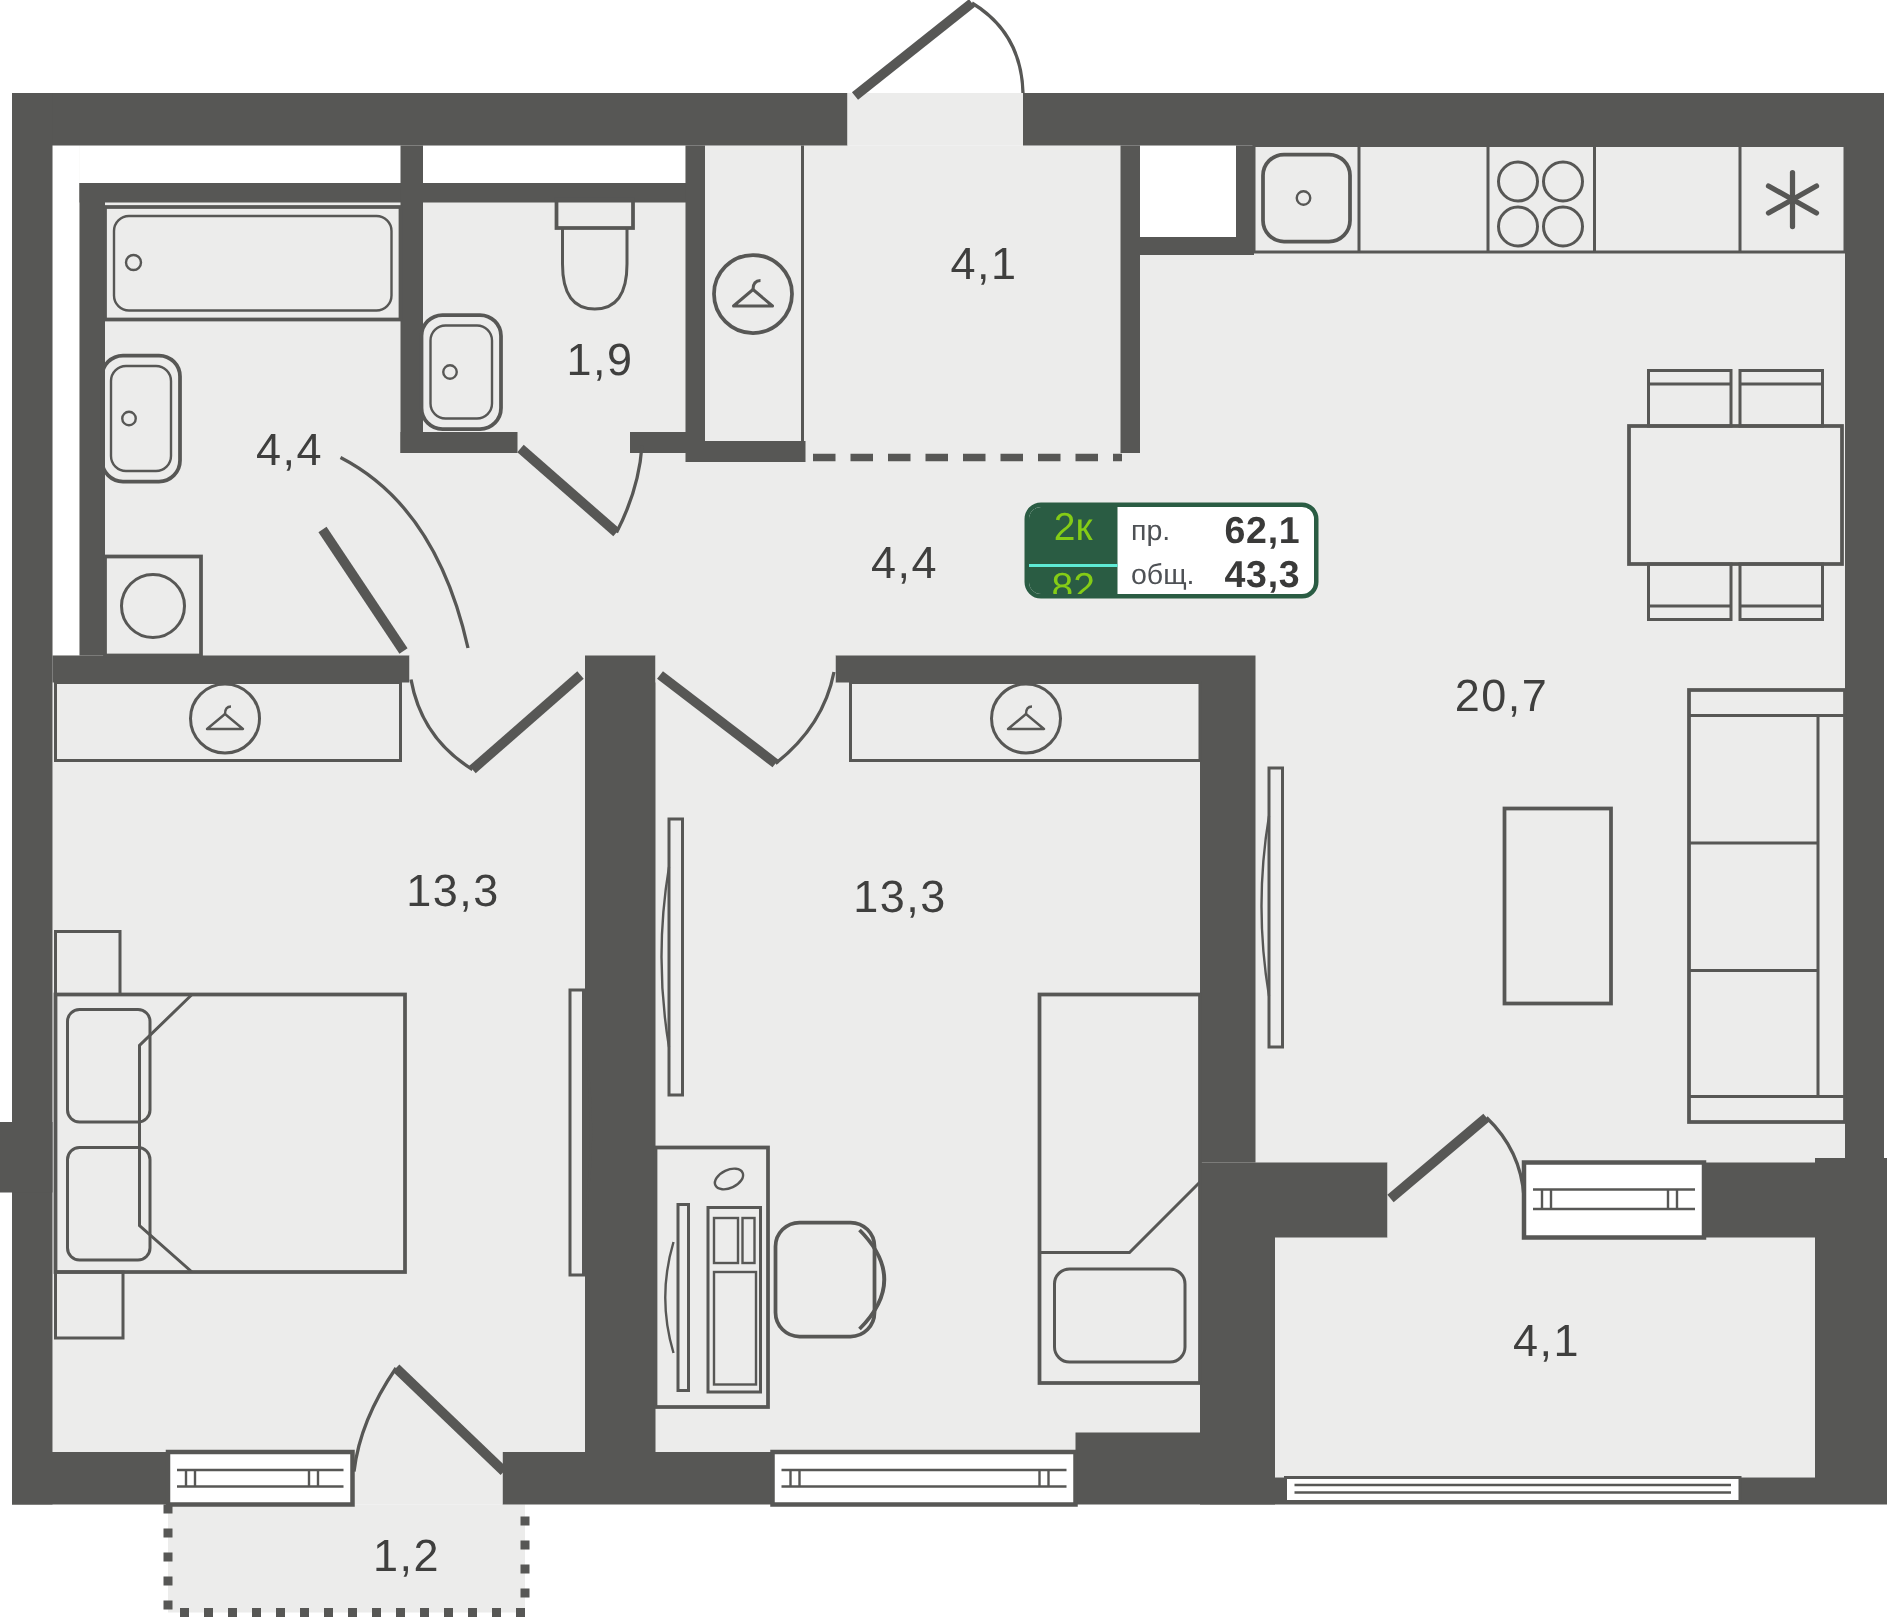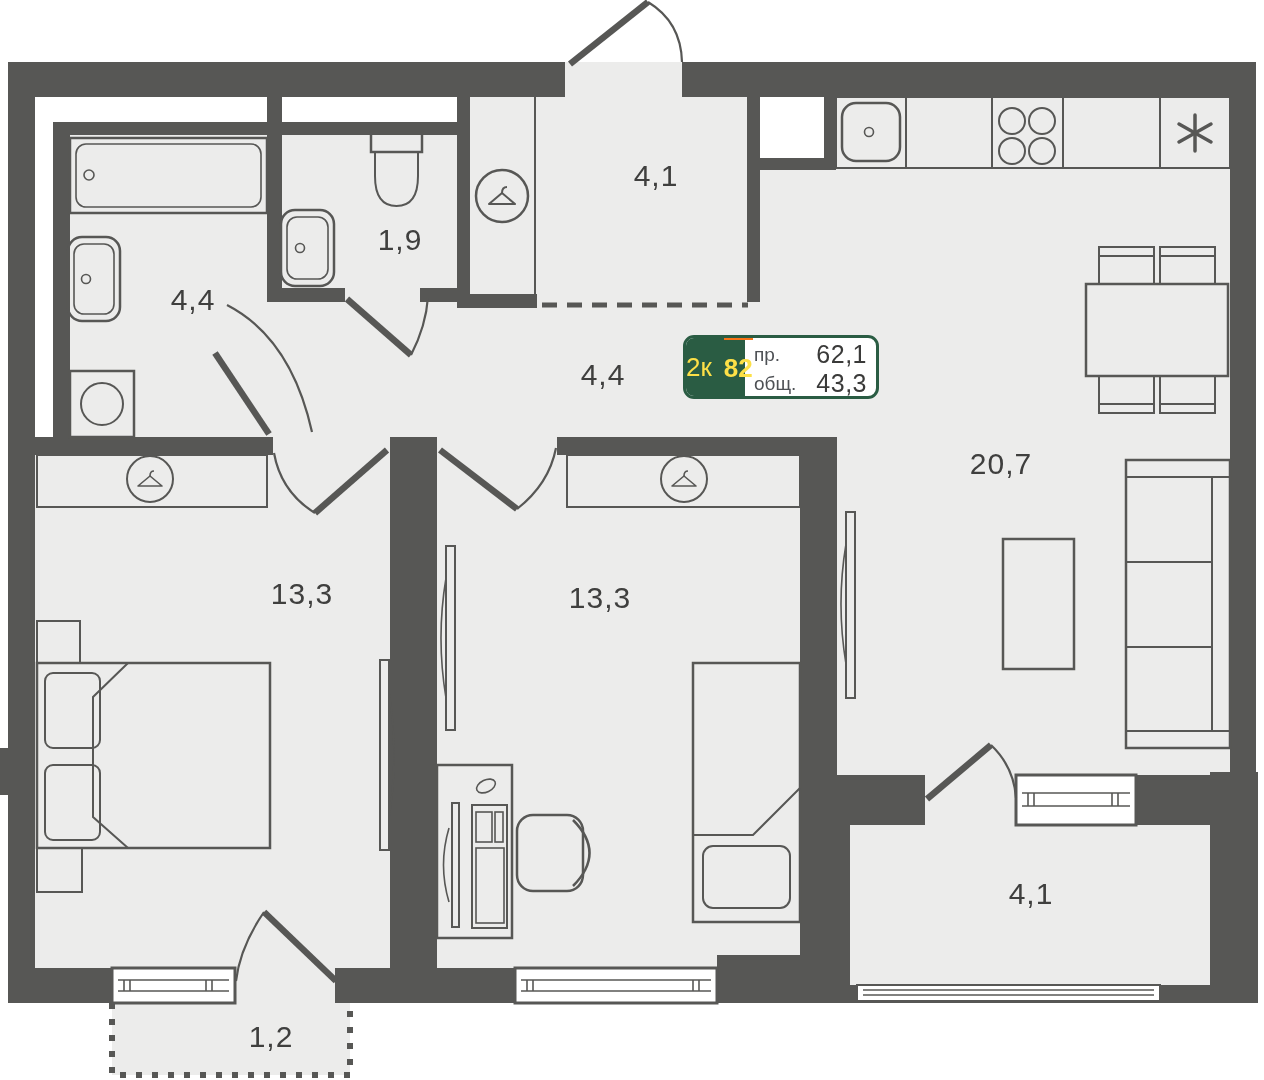--- a/index.html
+++ b/index.html
@@ -15,28 +15,28 @@
   .winr{fill:#ffffff;stroke:#575755;stroke-width:3;}
   .leaf{stroke:#575755;stroke-width:6.5;}
   .arc {fill:none;stroke:#575755;stroke-width:2.2;}
   .dash{fill:none;stroke:#575755;stroke-width:5;stroke-dasharray:15 10;}
   .bdash{fill:none;stroke:#575755;stroke-width:6;stroke-dasharray:6 10;}
   .lbl{font-family:"Liberation Sans",sans-serif;font-size:30px;fill:#3f3f3e;letter-spacing:1px;}
   
   .badge{position:absolute;left:683px;top:335px;width:196px;height:64px;display:flex;
          box-sizing:border-box;border:3px solid #2a5c43;border-radius:11px;background:#ffffff;
          overflow:hidden;}
-  .badge-left{width:59px;background:#2a5c43;color:#fde047;display:flex;flex-direction:row;gap:12px;}
+  .badge-left{width:59px;background:#2a5c43;color:#84cc16;display:flex;flex-direction:column;gap:12px;}
   .badge-cell{flex:1;display:flex;align-items:center;justify-content:center;
               font-size:26px;line-height:1;}
-  .badge-cell.second{border-top:2px solid #f97316;font-weight:bold;}
+  .badge-cell.second{border-top:2px solid #5eead4;}
   .badge-right{flex:1;display:flex;flex-direction:column;padding:2px 9px 3px 9px;}
   .badge-row{flex:1;display:flex;align-items:center;justify-content:space-between;}
   .badge-label{font-size:19px;color:#4e5155;}
-  .badge-value{font-size:25px;font-weight:normal;color:#3a3a39;letter-spacing:.5px;}
+  .badge-value{font-size:25px;font-weight:bold;color:#3a3a39;letter-spacing:.5px;}
 </style>
 </head>
 <body>
 
 <div id="stage">
 
 <svg width="1264" height="1080" viewBox="0 0 1264 1080">
 
   <g>
     <rect class="fl" x="35" y="97" width="1195" height="871"></rect>

